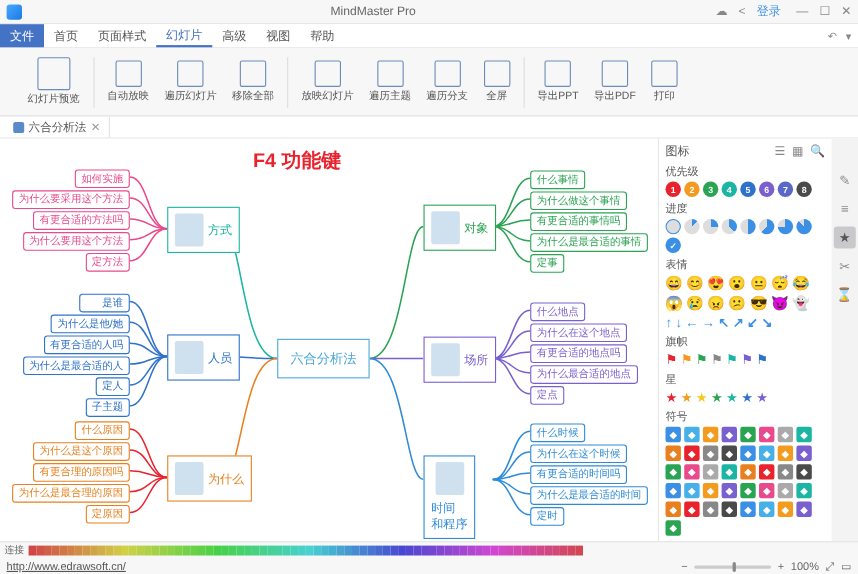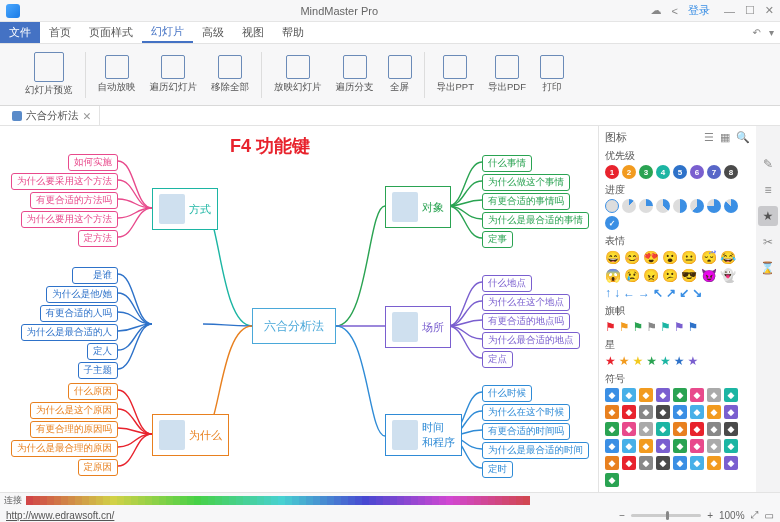--- a/index.html
+++ b/index.html
@@ -128,20 +128,24 @@
       <div class="lbl">遍历幻灯片</div>
     </div>
   <div class="rbtn">
       <div class="ico"></div>
       <div class="lbl">移除全部</div>
     </div>
   <div class="sep"></div>
   <div class="rbtn">
       <div class="ico"></div>
       <div class="lbl">放映幻灯片</div>
+    </div>
+  <div class="rbtn">
+      <div class="ico"></div>
+      <div class="lbl">遍历主题</div>
     </div>
   <div class="rbtn">
       <div class="ico"></div>
       <div class="lbl">遍历分支</div>
     </div>
   <div class="rbtn">
       <div class="ico"></div>
       <div class="lbl">全屏</div>
     </div>
   <div class="sep"></div>
@@ -226,37 +230,41 @@
       </g>
     </svg>
 
     <div class="center">六合分析法</div>
 
     <div class="node c-teal" style="left:152px; top:62px;">
         <div class="nico"></div>
         <span>方式</span>
       </div>
 
+    <div class="node c-blue" style="left:152px; top:178px;">
+        <div class="nico"></div>
+        <span>人员</span>
+      </div>
 
     <div class="node c-orange" style="left:152px; top:288px;">
         <div class="nico"></div>
         <span>为什么</span>
       </div>
 
     <div class="node c-green" style="left:385px; top:60px;">
         <div class="nico"></div>
         <span>对象</span>
       </div>
 
     <div class="node c-purple" style="left:385px; top:180px;">
         <div class="nico"></div>
         <span>场所</span>
       </div>
 
-    <div class="node c-blue2" style="left:385px; top:288px; white-space:pre;"><div class="nico"></div><span>时间
+    <div class="node c-blue2" style="left:385px; top:288px; white-space:pre;flex-direction:column;"><div class="nico"></div><span>时间
 和程序</span></div>
 
   <div class="leaf c-pink" style="top: 28px; right: 480px;">如何实施</div>
       <div class="leaf c-pink" style="top: 47px; right: 480px;">为什么要采用这个方法</div>
       <div class="leaf c-pink" style="top: 66px; right: 480px;">有更合适的方法吗</div>
       <div class="leaf c-pink" style="top: 85px; right: 480px;">为什么要用这个方法</div>
       <div class="leaf c-pink" style="top: 104px; right: 480px;">定方法</div>
       <div class="leaf c-blue" style="top: 141px; right: 480px; padding-left: 20px;">是谁</div>
       <div class="leaf c-blue" style="top: 160px; right: 480px;">为什么是他/她</div>
       <div class="leaf c-blue" style="top: 179px; right: 480px;">有更合适的人吗</div>

